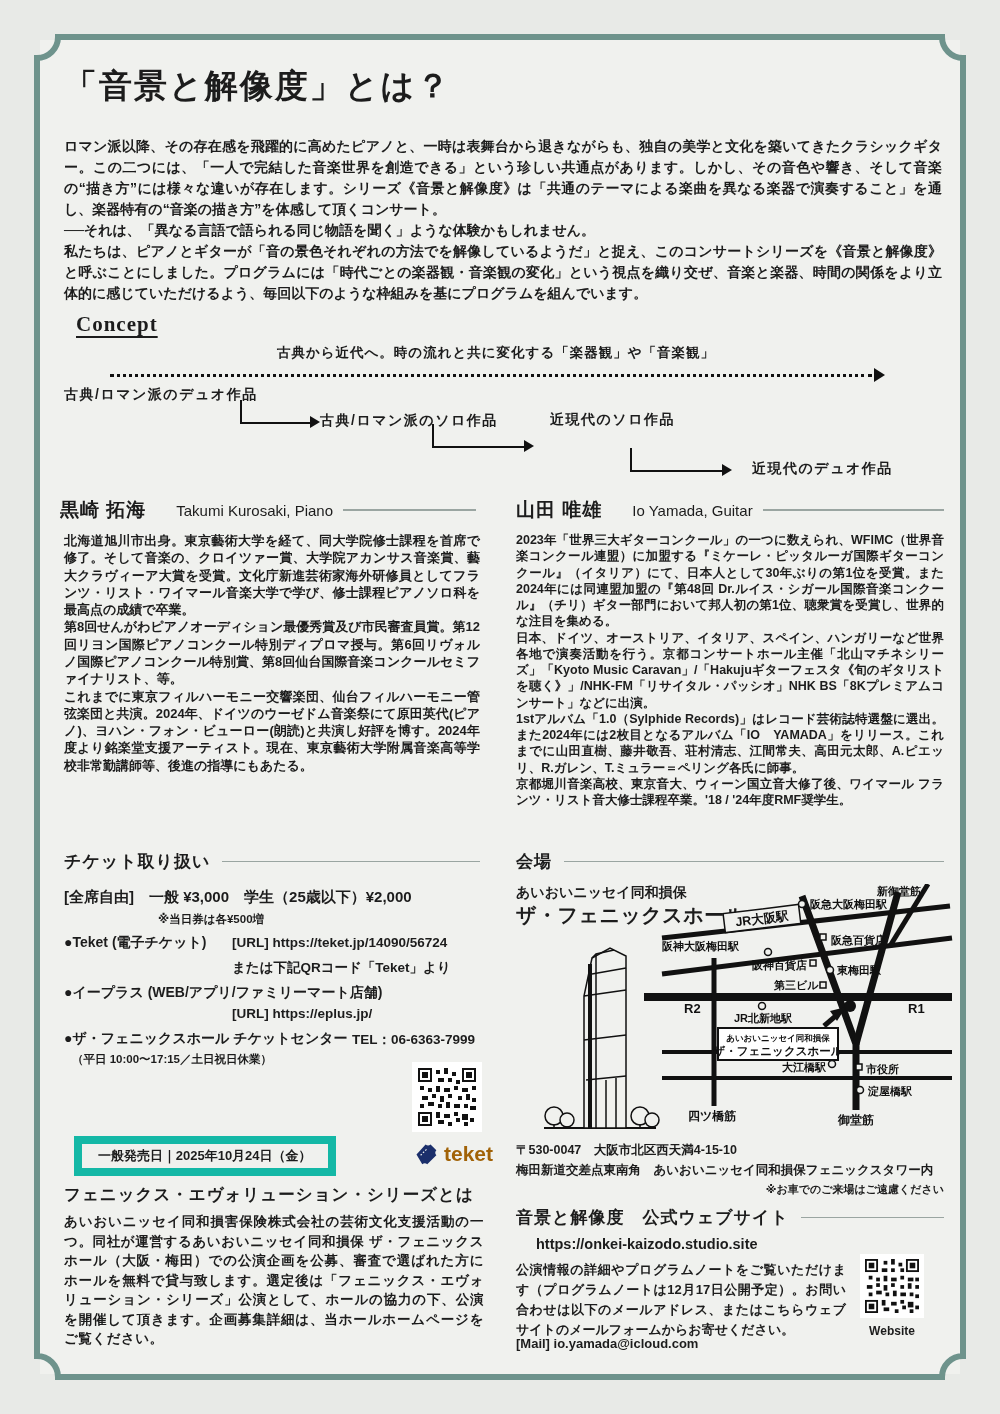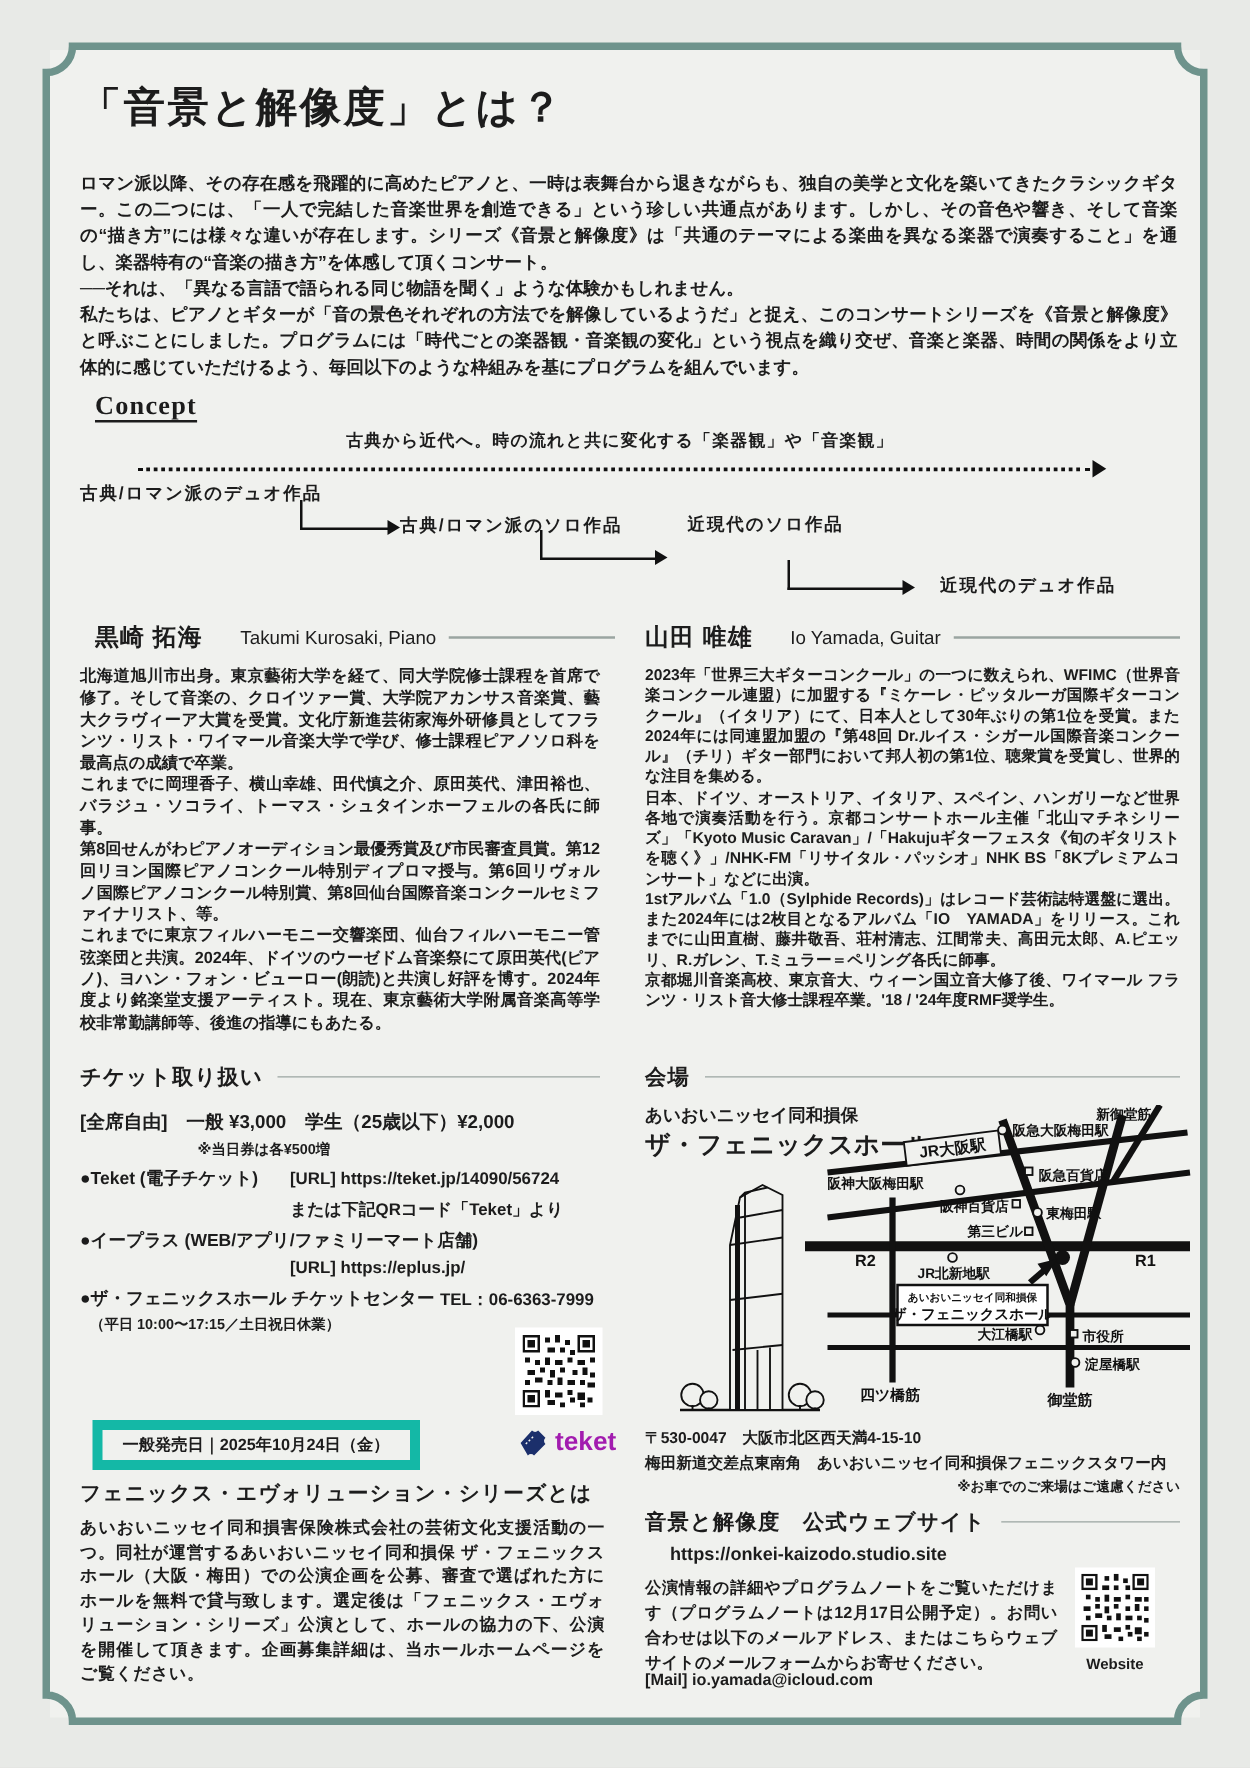--- a/index.html
+++ b/index.html
@@ -73,28 +73,27 @@
   <div class="abs lconn" style="left:240px;top:400px;width:70px;height:22px;"></div>
   <div class="abs tri-s" style="left:310px;top:416px;"></div>
   <div class="abs stage" style="left:320px;top:412px;">古典/ロマン派のソロ作品</div>
   <div class="abs lconn" style="left:432px;top:424px;width:92px;height:22px;"></div>
   <div class="abs tri-s" style="left:524px;top:440px;"></div>
   <div class="abs stage" style="left:550px;top:411px;">近現代のソロ作品</div>
   <div class="abs lconn" style="left:630px;top:448px;width:92px;height:22px;"></div>
   <div class="abs tri-s" style="left:722px;top:464px;"></div>
   <div class="abs stage" style="left:752px;top:460px;">近現代のデュオ作品</div>
 
-  <div class="abs name-row" style="left:76px;top:497px;width:416px;">
+  <div class="abs name-row" style="left:60px;top:497px;width:416px;">
     <span class="jp-name">黒崎 拓海</span>
     <span class="romaji">Takumi Kurosaki, Piano</span>
     <span class="rule"></span>
   </div>
   <div class="abs bio bio-l" style="left:64px;top:532px;width:416px;">
     <p>北海道旭川市出身。東京藝術大学を経て、同大学院修士課程を首席で修了。そして音楽の、クロイツァー賞、大学院アカンサス音楽賞、藝大クラヴィーア大賞を受賞。文化庁新進芸術家海外研修員としてフランツ・リスト・ワイマール音楽大学で学び、修士課程ピアノソロ科を最高点の成績で卒業。</p>
-    <p>これまでに岡理香子、横山幸雄、田代慎之介、原田英代、津田裕也、バラジュ・ソコライ、トーマス・シュタインホーフェルの各氏に師事。</p>
     <p>第8回せんがわピアノオーディション最優秀賞及び市民審査員賞。第12回リヨン国際ピアノコンクール特別ディプロマ授与。第6回リヴォルノ国際ピアノコンクール特別賞、第8回仙台国際音楽コンクールセミファイナリスト、等。</p>
     <p>これまでに東京フィルハーモニー交響楽団、仙台フィルハーモニー管弦楽団と共演。2024年、ドイツのウーゼドム音楽祭にて原田英代(ピアノ)、ヨハン・フォン・ビューロー(朗読)と共演し好評を博す。2024年度より銘楽堂支援アーティスト。現在、東京藝術大学附属音楽高等学校非常勤講師等、後進の指導にもあたる。</p>
   </div>
 
   <div class="abs name-row" style="left:516px;top:497px;width:428px;">
     <span class="jp-name">山田 唯雄</span>
     <span class="romaji">Io Yamada, Guitar</span>
     <span class="rule"></span>
   </div>
   <div class="abs bio bio-r" style="left:516px;top:532px;width:428px;">
@@ -168,21 +167,21 @@
         <rect x="10" y="26" width="3" height="2"></rect>
           <rect x="15" y="27" width="2" height="2"></rect>
           <rect x="19" y="25" width="2" height="2"></rect>
         <rect x="22" y="23" width="3" height="3"></rect>
           <rect x="26" y="25" width="2" height="2"></rect>
           <rect x="23" y="27" width="2" height="2"></rect>
       </g>
     </svg>
   </div>
 
-  <div class="abs teket-logo" style="left:414px;top:1142px;color:#a21caf;">
+  <div class="abs teket-logo" style="left:414px;top:1142px;color:#a16207;">
     <svg width="24" height="24" viewBox="0 0 29 29">
       <path d="M3,15 L14,3 C15.8,4.8 18.2,4.8 20,3 L27,10 C25.2,11.8 25.2,14.2 27,16 L16,27 C14.2,25.2 11.8,25.2 10,27 Z" fill="#1b2f6b"></path>
       <line x1="8" y1="16" x2="16" y2="8" stroke="#f0f1ee" stroke-width="1.4" stroke-dasharray="2 2"></line>
     </svg>
     <span>teket</span>
   </div>
 
   <div class="abs" style="left:74px;top:1136px;">
     <span class="release">一般発売日｜2025年10月24日（金）</span>
   </div>

